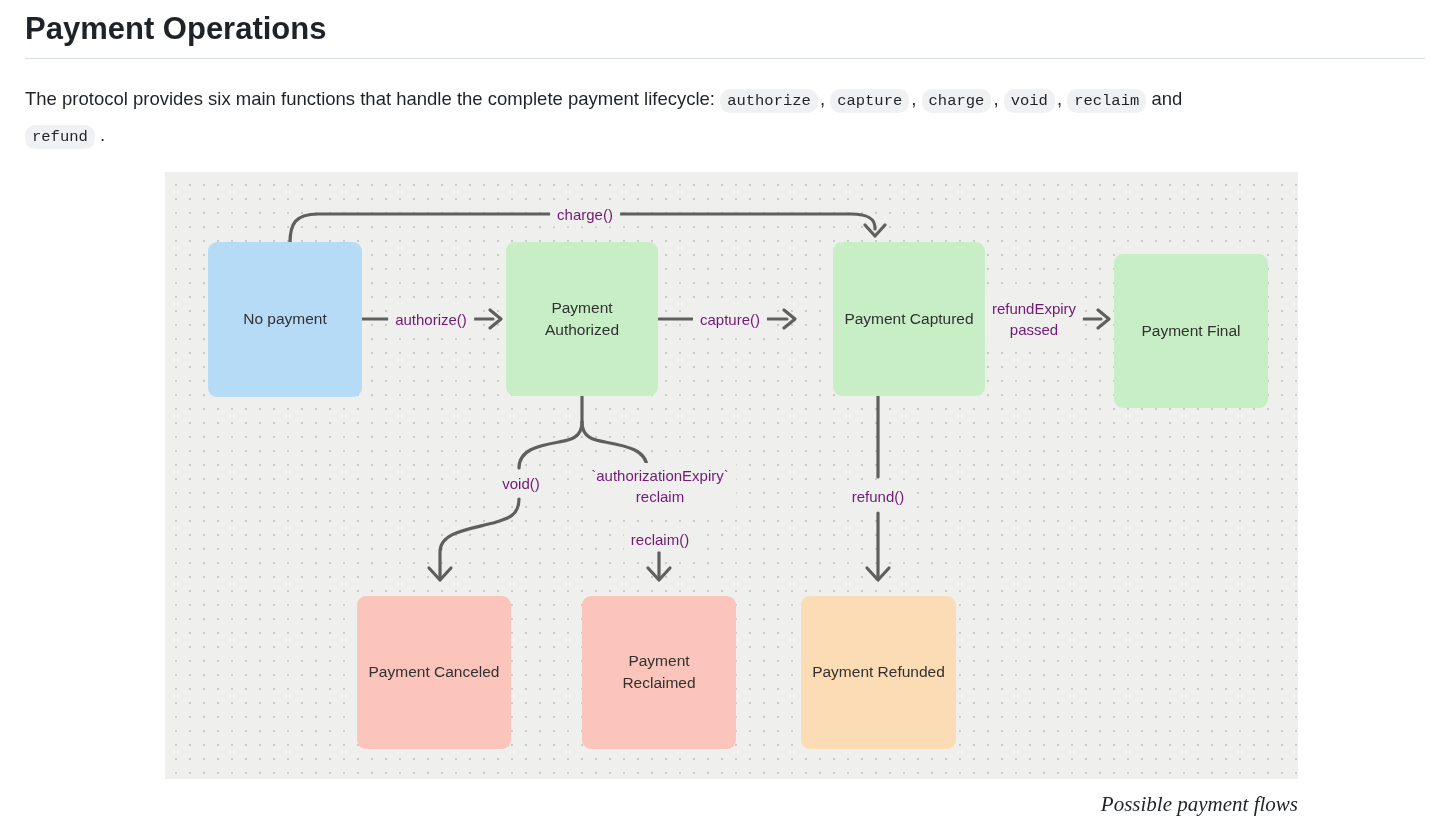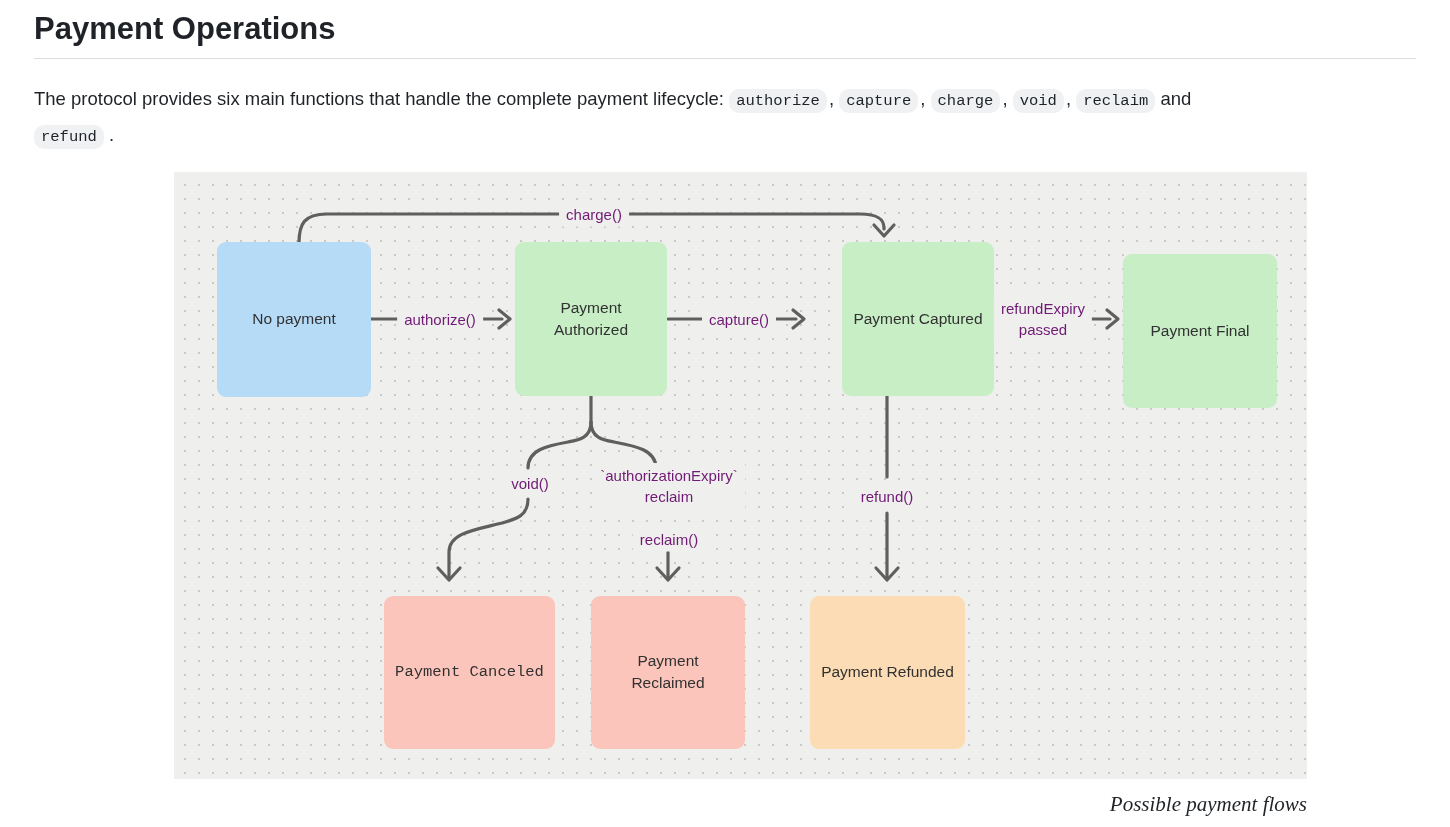--- a/index.html
+++ b/index.html
@@ -3,21 +3,21 @@
 <meta charset="utf-8">
 <style>
   * { box-sizing: border-box; }
   html, body { margin: 0; padding: 0; }
   body {
     width: 1450px; height: 827px; overflow: hidden;
     background: #ffffff;
     font-family: "Liberation Sans", sans-serif;
     color: #1f2328;
   }
-  .content { padding: 0 34px; }
+  .content { padding: 0 25px; }
 
   
   h1.page-title {
     margin: 0;
     padding: 10px 0 9px 0;
     font-size: 31px;
     font-weight: 700;
     line-height: 1.25;
     border-bottom: 1px solid #d9dee3;
     color: #1f2328;
@@ -158,21 +158,21 @@
             <path d="M 702,396 L 713,408 L 724,396"></path>
           </g>
         </g>
       </svg>
 
       <div class="node" style="left: 43px; top: 70px; width: 154px; height: 155px; background-color: rgb(182, 219, 247);">No payment</div>
       <div class="node" style="left: 341px; top: 70px; width: 152px; height: 154px; background-color: rgb(200, 238, 198);">Payment
 Authorized</div>
       <div class="node" style="left: 668px; top: 70px; width: 152px; height: 154px; background-color: rgb(200, 238, 198);">Payment Captured</div>
       <div class="node" style="left: 949px; top: 70px; width: 154px; height: 154px; background-color: rgb(200, 238, 198); margin-top: 12px;">Payment Final</div>
-      <div class="node" style="left: 210px; top: 424px; width: 171px; height: 153px; background-color: rgb(251, 197, 187); font-family: Liberation Mono, monospace;">Payment Canceled</div>
+      <div class="node" style="left: 192px; top: 424px; width: 154px; height: 153px; background-color: rgb(251, 197, 187);">Payment Canceled</div>
       <div class="node" style="left: 417px; top: 424px; width: 154px; height: 153px; background-color: rgb(251, 197, 187);">Payment
 Reclaimed</div>
       <div class="node" style="left: 636px; top: 424px; width: 155px; height: 153px; background-color: rgb(252, 220, 180); text-align: center;">Payment Refunded</div>
 
       <div class="edge-label" style="left:420px; top:42px;">charge()</div>
       <div class="edge-label" style="left:266px; top:147px;">authorize()</div>
       <div class="edge-label" style="left:565px; top:147px;">capture()</div>
       <div class="edge-label" style="left:869px; top:147px;">refundExpiry
 passed</div>
       <div class="edge-label" style="left:356px; top:311px;">void()</div>

